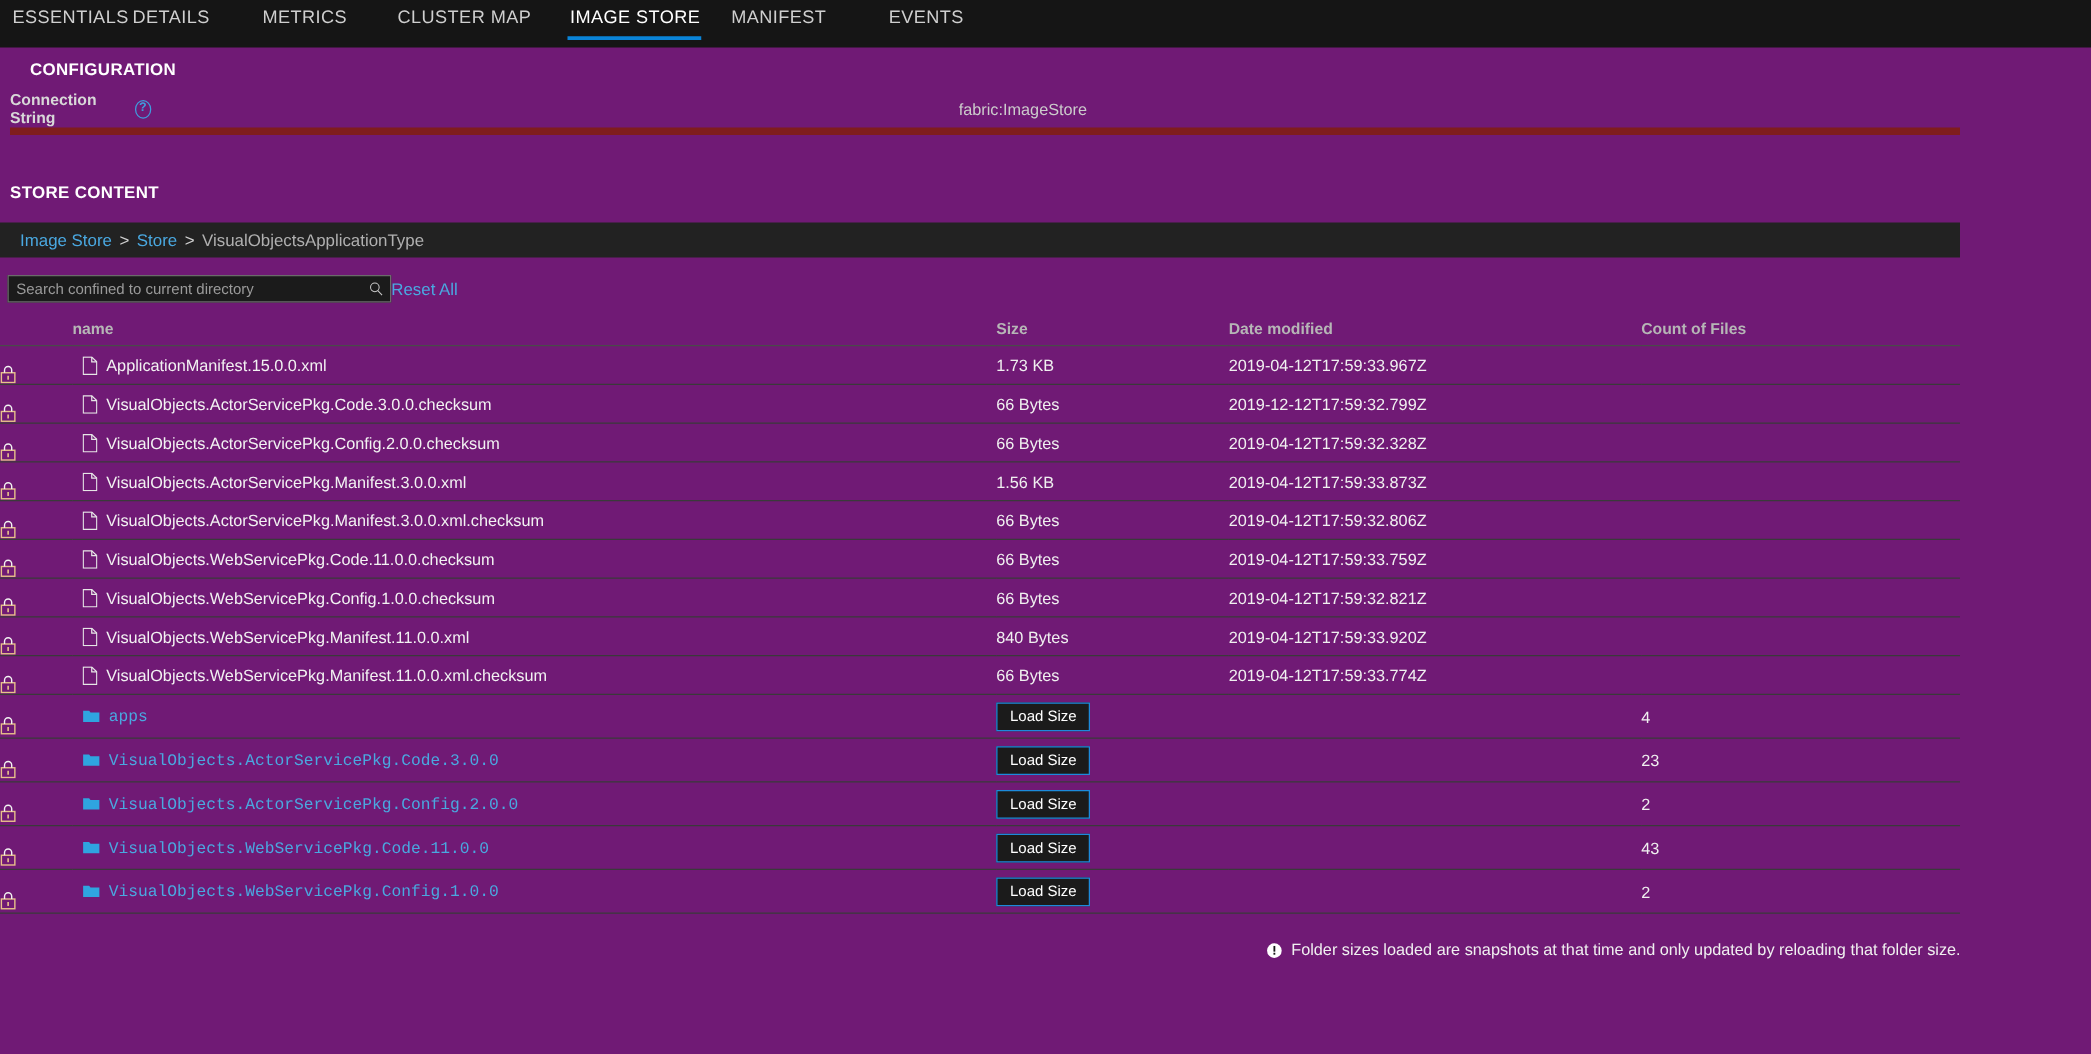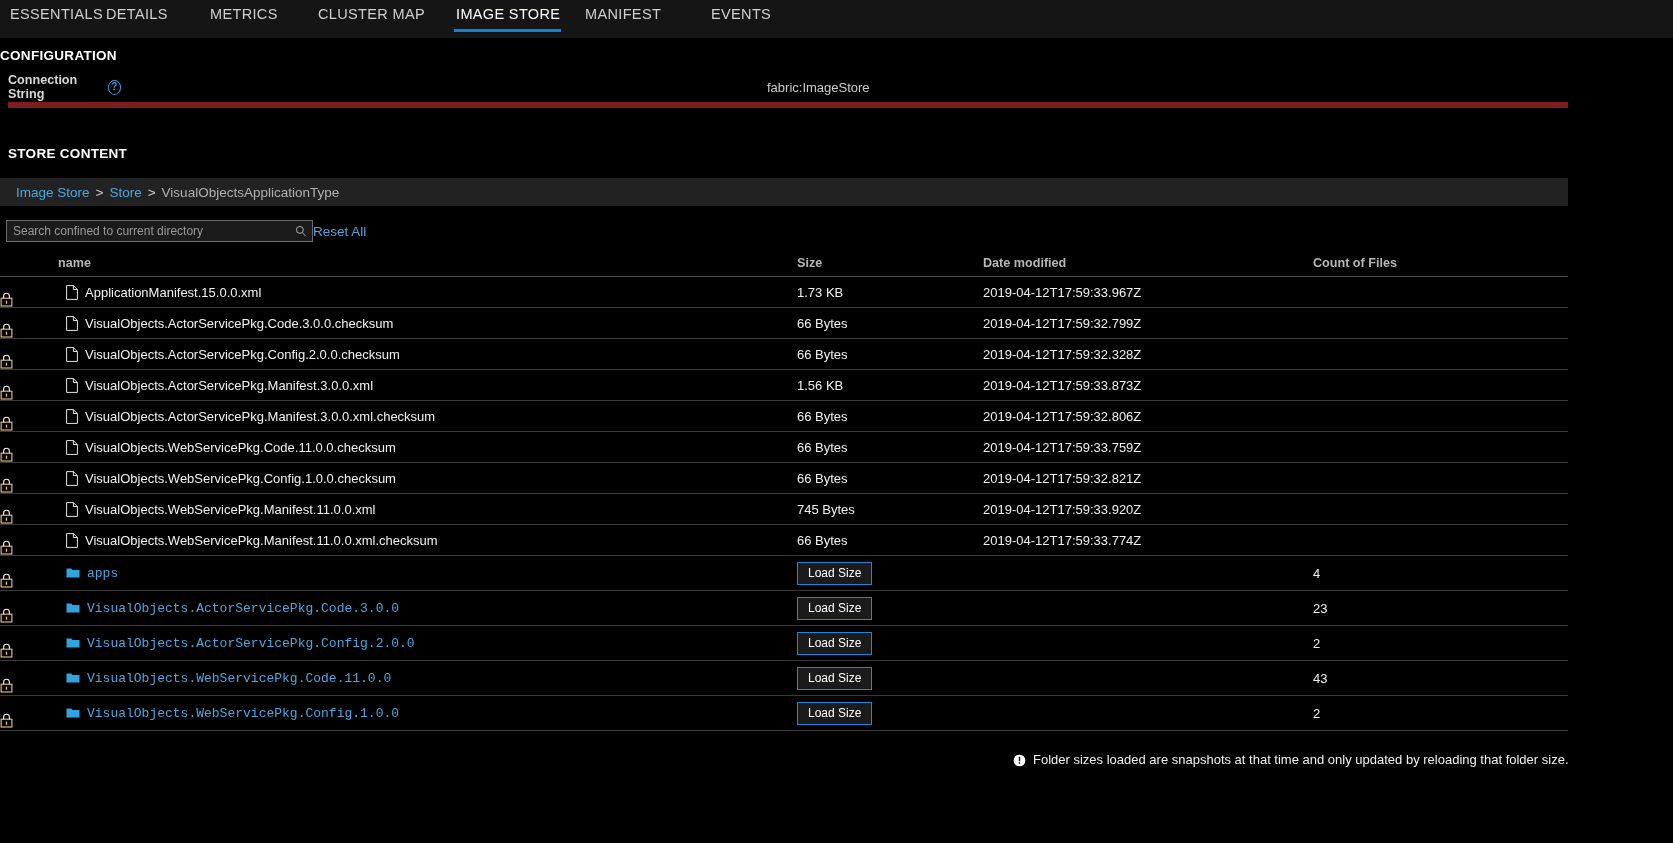--- a/index.html
+++ b/index.html
@@ -7,21 +7,21 @@
     padding: 0;
     background: #151515;
     color: #ffffff;
     font-family: "Liberation Sans", sans-serif;
     -webkit-font-smoothing: antialiased;
   }
   #page {
     position: relative;
     width: 1673px;
     height: 843px;
-    background: #000000;
+    background: #701a75;
     overflow: hidden;
   }
 
   
   .tabbar {
     display: flex;
     align-items: flex-start;
     height: 38px;
     padding: 0;
     background: #151515;
@@ -225,21 +225,21 @@
       <span class="underline"></span>
     </div>
     <div class="tab" style="width:126px; margin-left:22px;">
       <span class="tab-label">MANIFEST</span>
     </div>
     <div class="tab" style="width:100px;">
       <span class="tab-label">EVENTS</span>
     </div>
   </div>
 
-  <div style="padding-left:0; padding-top:10px;">
+  <div style="padding-left:24px; padding-top:10px;">
     <div class="section-title">CONFIGURATION</div>
   </div>
 
   <div style="padding-left:8px; padding-right:105px; margin-top:9px;">
     <div class="config-row">
       <div class="config-label" style="width:113px;">
         <span>Connection String</span>
         <span class="help-icon">?</span>
       </div>
       <div class="config-value" style="margin-left:646px;">fabric:ImageStore</div>
@@ -316,21 +316,21 @@
             <td>
               <span class="cell-pad-name">
                 <svg class="file-icon" viewBox="0 0 12 15">
                   <path d="M0.6 0.6 H7.4 L11.4 4.5 V14.4 H0.6 Z" fill="none" stroke="#e6e6e6" stroke-width="1"></path>
                   <path d="M7.4 0.6 V4.5 H11.4" fill="none" stroke="#e6e6e6" stroke-width="1"></path>
                 </svg>
                 <span class="file-name">VisualObjects.ActorServicePkg.Code.3.0.0.checksum</span>
               </span>
             </td>
             <td><span>66 Bytes</span></td>
-            <td><span>2019-04-12T17:59:32.799Z</span></td>
+            <td><span>2019-12-12T17:59:32.799Z</span></td>
             <td class="count-cell"><span></span></td>
           </tr>
           <tr class="file-row">
             <td><span class="cell-lock"><svg class="lock-icon" viewBox="0 0 14 16">
                   <rect x="1.2" y="6.6" width="11.6" height="8.4" fill="none" stroke="#e8c18a" stroke-width="1.2"></rect>
                   <path d="M3.9 6.6 V4.3 a3.1 3.1 0 0 1 6.2 0 V6.6" fill="none" stroke="#f2f2f2" stroke-width="1.2"></path>
                   <rect x="6.3" y="9.2" width="1.4" height="3.4" fill="#e8c18a"></rect>
                 </svg></span></td>
             <td>
               <span class="cell-pad-name">
@@ -429,21 +429,21 @@
                 </svg></span></td>
             <td>
               <span class="cell-pad-name">
                 <svg class="file-icon" viewBox="0 0 12 15">
                   <path d="M0.6 0.6 H7.4 L11.4 4.5 V14.4 H0.6 Z" fill="none" stroke="#e6e6e6" stroke-width="1"></path>
                   <path d="M7.4 0.6 V4.5 H11.4" fill="none" stroke="#e6e6e6" stroke-width="1"></path>
                 </svg>
                 <span class="file-name">VisualObjects.WebServicePkg.Manifest.11.0.0.xml</span>
               </span>
             </td>
-            <td><span>745 Bytes</span></td>
+            <td><span>840 Bytes</span></td>
             <td><span>2019-04-12T17:59:33.920Z</span></td>
             <td class="count-cell"><span></span></td>
           </tr>
           <tr class="file-row">
             <td><span class="cell-lock"><svg class="lock-icon" viewBox="0 0 14 16">
                   <rect x="1.2" y="6.6" width="11.6" height="8.4" fill="none" stroke="#e8c18a" stroke-width="1.2"></rect>
                   <path d="M3.9 6.6 V4.3 a3.1 3.1 0 0 1 6.2 0 V6.6" fill="none" stroke="#f2f2f2" stroke-width="1.2"></path>
                   <rect x="6.3" y="9.2" width="1.4" height="3.4" fill="#e8c18a"></rect>
                 </svg></span></td>
             <td>

